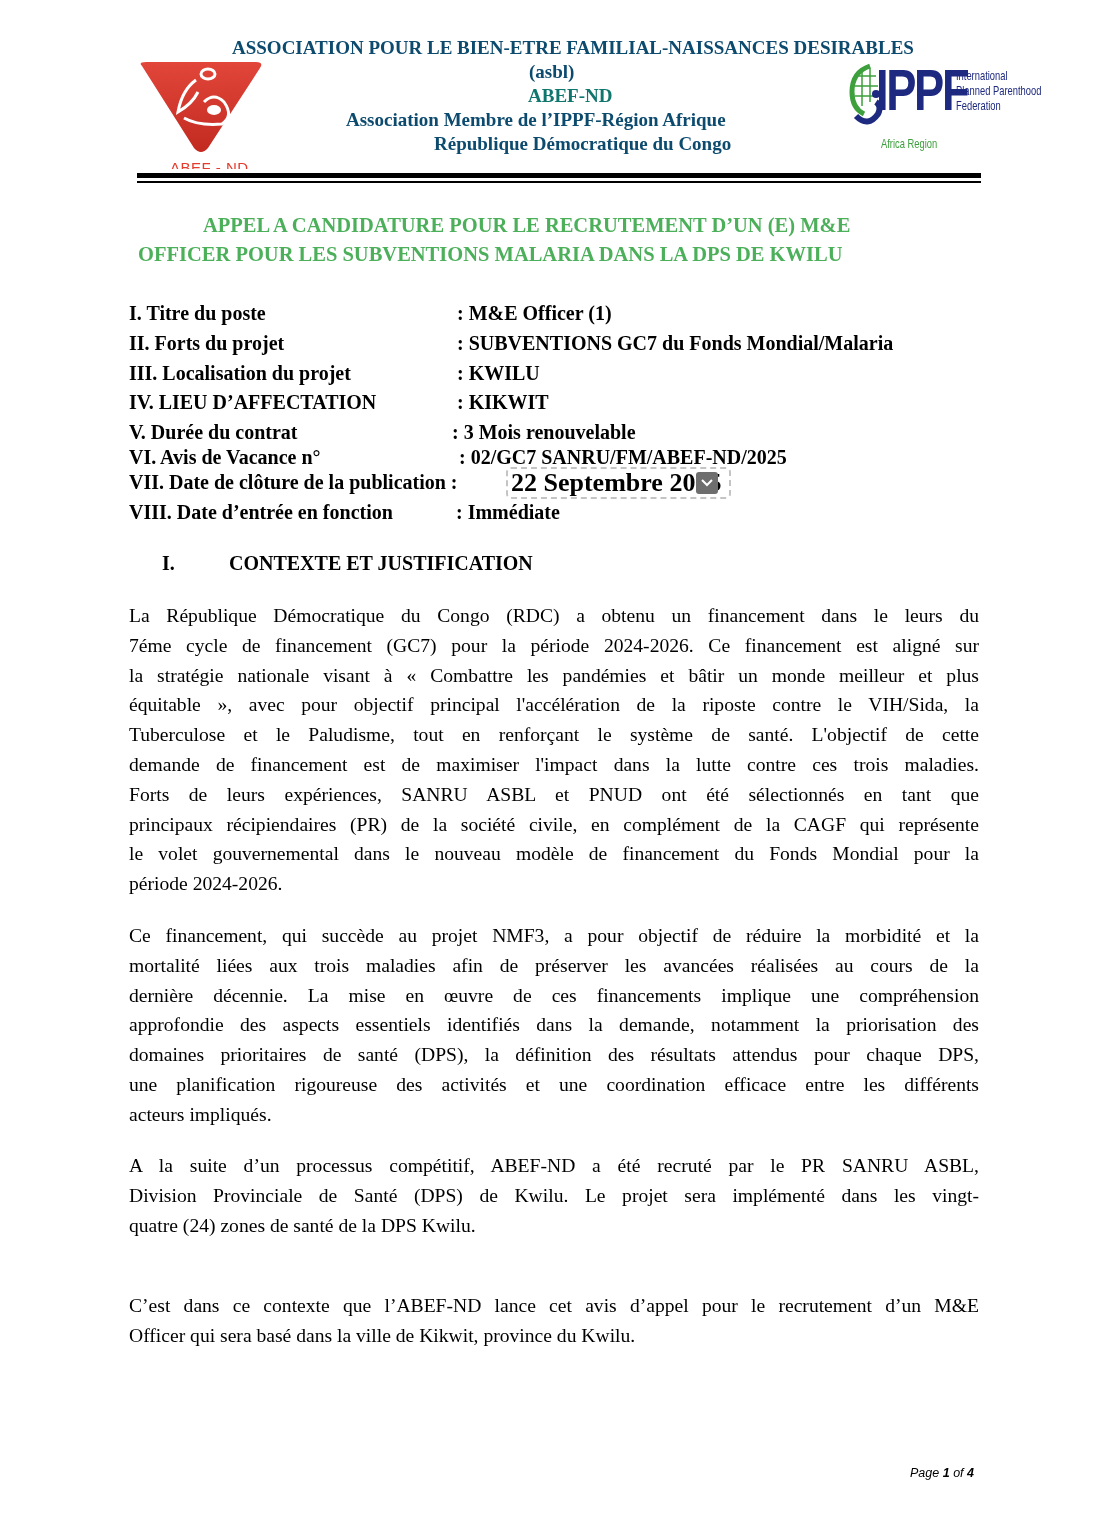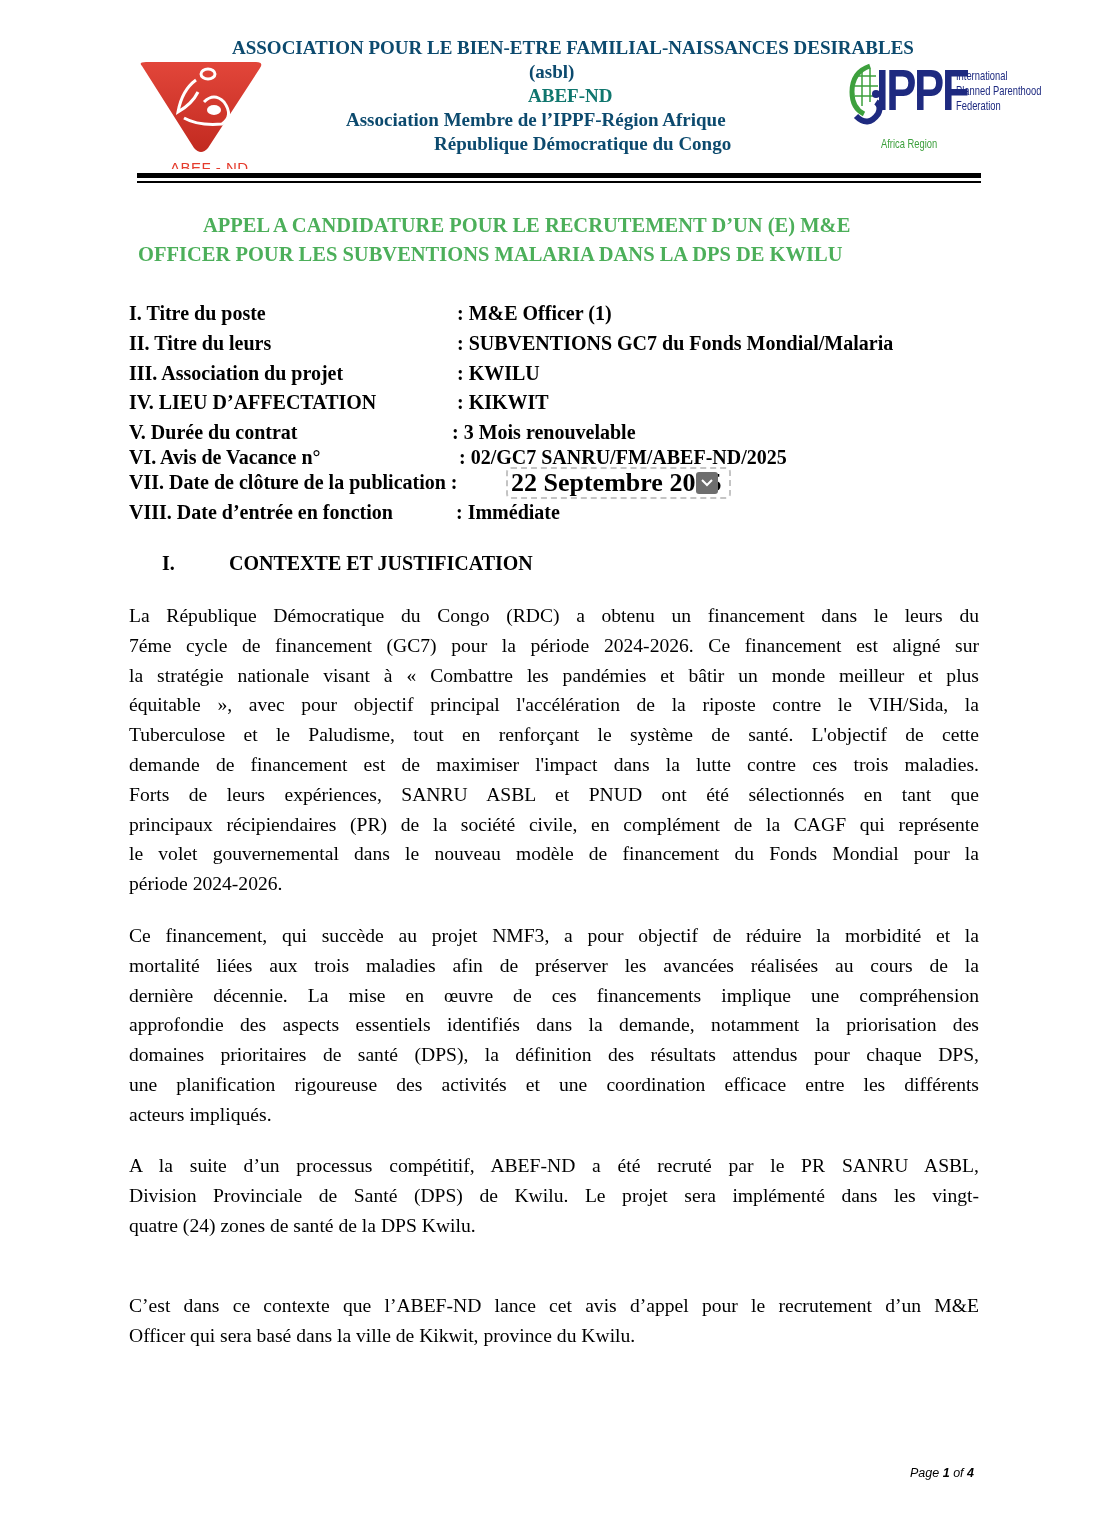--- a/index.html
+++ b/index.html
@@ -104,25 +104,25 @@
 
 <div class="title title-1">APPEL A CANDIDATURE POUR LE RECRUTEMENT D’UN (E) M&amp;E</div>
 <div class="title title-2">OFFICER POUR LES SUBVENTIONS MALARIA DANS LA DPS DE KWILU</div>
 
 <div>
   <div class="info-row" style="top:301px;">
     <span class="info-label">I. Titre du poste</span>
     <span class="info-value" style="left:328px;">: M&amp;E Officer (1)</span>
   </div>
   <div class="info-row" style="top:331px;">
-    <span class="info-label">II. Titre du leurs</span>
+    <span class="info-label">II. Forts du projet</span>
     <span class="info-value" style="left:328px;">: SUBVENTIONS GC7 du Fonds Mondial/Malaria</span>
   </div>
   <div class="info-row" style="top:361px;">
-    <span class="info-label">III. Association du projet</span>
+    <span class="info-label">III. Localisation du projet</span>
     <span class="info-value" style="left:328px;">: KWILU</span>
   </div>
   <div class="info-row" style="top:390px;">
     <span class="info-label">IV. LIEU D’AFFECTATION</span>
     <span class="info-value" style="left:328px;">: KIKWIT</span>
   </div>
   <div class="info-row" style="top:420px;">
     <span class="info-label">V. Durée du contrat</span>
     <span class="info-value" style="left:323px;">: 3 Mois renouvelable</span>
   </div>

